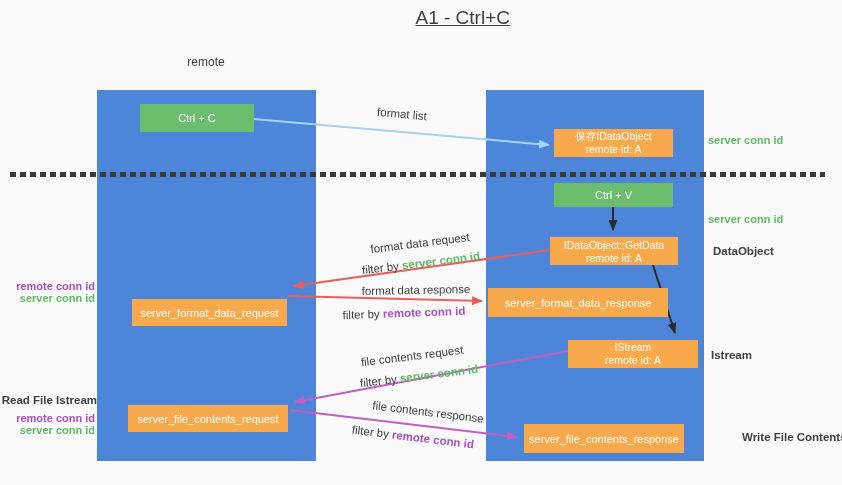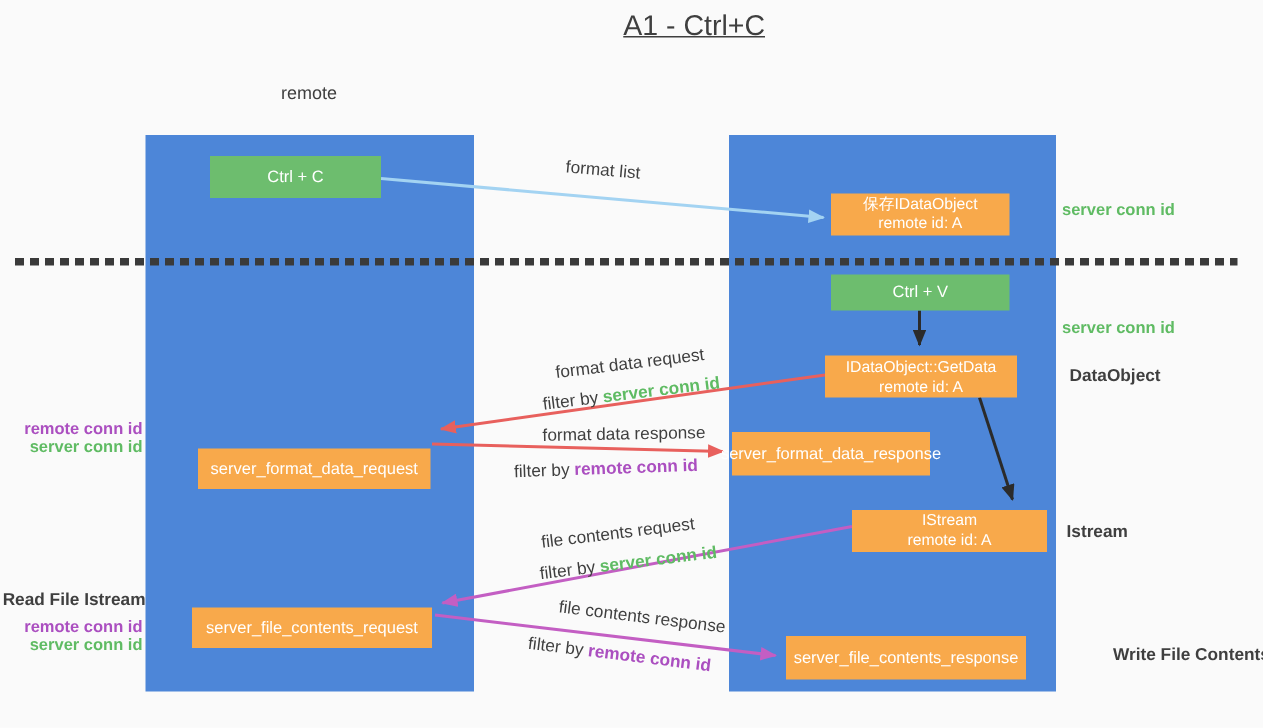--- a/index.html
+++ b/index.html
@@ -105,21 +105,21 @@
 
   <div class="abs node orange" style="left:550px; top:237px; width:128px; height:28px;justify-content:flex-end;">
     <div class="l">IDataObject::GetData</div>
     <div class="l">remote id: A</div>
   </div>
 
   <div class="abs node orange" style="left:132px; top:276px; width:155px; height:27px;margin-top:23px;">
     <div class="single">server_format_data_request</div>
   </div>
 
-  <div class="abs node orange" style="left:488px; top:288px; width:132px; height:29px;">
+  <div class="abs node orange" style="left:488px; top:288px; width:180px; height:29px;">
     <div class="single">server_format_data_response</div>
   </div>
 
   <div class="abs node orange" style="left:568px; top:340px; width:130px; height:28px;">
     <div class="l">IStream</div>
     <div class="l">remote id: A</div>
   </div>
 
   <div class="abs node orange" style="left:128px; top:393px; width:160px; height:27px;margin-top:12px;">
     <div class="single">server_file_contents_request</div>

